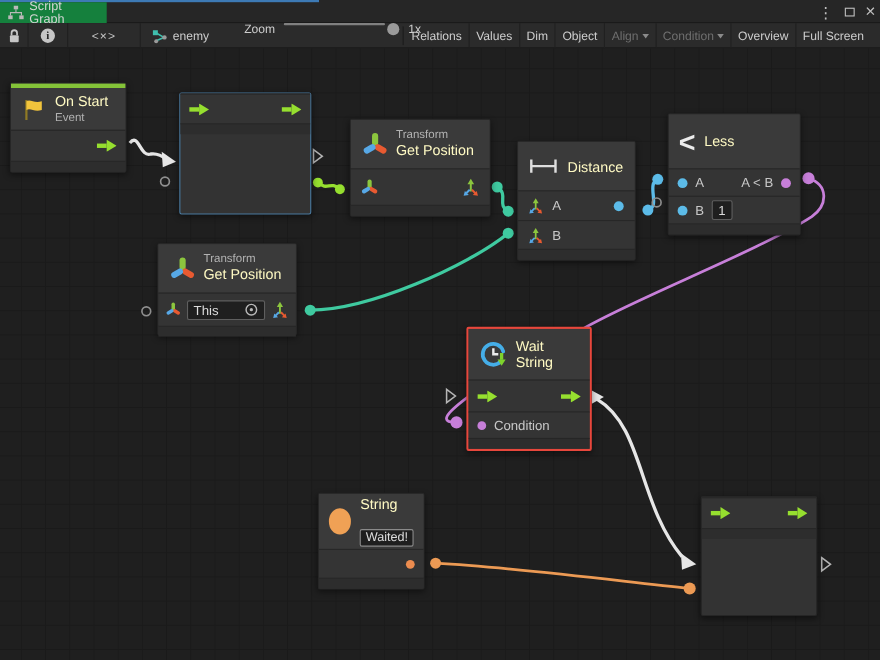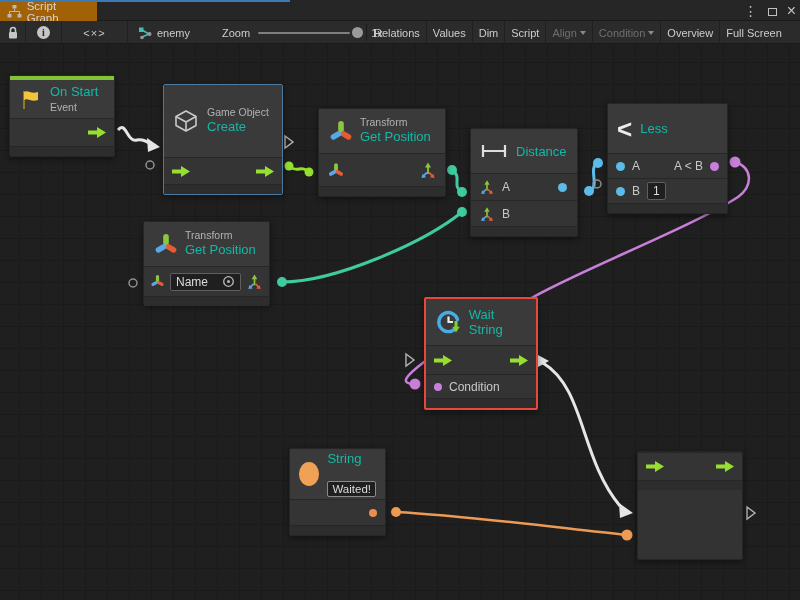--- a/index.html
+++ b/index.html
@@ -7,21 +7,21 @@
     --orange:#ec9a54; --white-wire:#e6e6e6; --sel-red:#e8473c; --sel-blue:#4a7aa0;
     --event-green:#84c338;
   }
   *{margin:0;padding:0;box-sizing:border-box}
   html,body{width:800px;height:600px;overflow:hidden}
   body{background:#1f1f1f;font-family:"Liberation Sans","DejaVu Sans",sans-serif;position:relative;color:#ddd}
 
   
   .titlebar{position:absolute;left:0;top:0;width:800px;height:21px;background:#262626;border-bottom:1px solid #1a1a1a}
   .tab-accent{position:absolute;left:0;top:0;width:290px;height:2px;background:#3d7ab5}
-  .tab{position:absolute;left:0;top:2px;width:97px;height:19px;background:#a16207;display:flex;align-items:center;gap:5px;padding:0 7px;font-size:11.5px;color:#d6d6d6}
+  .tab{position:absolute;left:0;top:2px;width:97px;height:19px;background:#15803d;display:flex;align-items:center;gap:5px;padding:0 7px;font-size:11.5px;color:#d6d6d6}
   .win-controls{position:absolute;right:4px;top:2px;height:18px;display:flex;align-items:center;gap:10px;color:#c0c0c0}
   .win-controls .glyph{font-size:14px;line-height:14px;cursor:default}
   .sq{display:inline-block;width:9px;height:8px;border:1.4px solid #c0c0c0}
 
   .toolbar{position:absolute;left:0;top:21px;width:800px;height:23px;background:#2b2b2b;border-bottom:1px solid #191919;font-size:11px;color:#cdcdcd}
   .tool-cell{position:absolute;top:0;height:23px;display:flex;align-items:center;justify-content:center;border-right:1px solid #202020}
   .right-group{position:absolute;left:368px;top:0;width:432px;height:23px;display:flex}
   .tbtn{flex:0 1 auto;display:flex;align-items:center;gap:3px;padding:0 6px;height:23px;border-right:1px solid #202020;white-space:nowrap;font-size:11px}
   .tbtn:last-child{border-right:none}
   .tbtn.disabled{color:#6f6f6f}
@@ -37,21 +37,21 @@
   svg.wires{position:absolute;left:0;top:0;width:800px;height:600px;z-index:5;pointer-events:none}
 
   .node{position:absolute;z-index:10;background:#333;border:1px solid #262626;border-radius:2px;
     box-shadow:0 2px 6px rgba(0,0,0,.45);display:flex;flex-direction:column}
   .node.sel-blue{border:1px solid var(--sel-blue)}
   .node.sel-red{border:2px solid var(--sel-red)}
   .accent{height:4px;flex:0 0 4px}
   .hdr{background:#3a3a3a;display:flex;align-items:center;gap:8px;padding:0 9px;flex:1 0 auto}
   .tcol{display:flex;flex-direction:column;justify-content:center;line-height:1.25}
   .cat{font-size:10.5px;color:#b2b2b2}
-  .title{font-size:13px;color:#14b8a6}
+  .title{font-size:13px;color:#fef9c3}
   .row{background:#343434;border-top:1px solid #272727;display:flex;align-items:center;gap:7px;padding:0 8px;position:relative}
   .ftr{background:#2d2d2d;border-top:1px solid #262626;flex:0 0 10px}
   .plabel{font-size:12px;color:#c8c8c8}
   .dot{border-radius:50%;display:inline-block;flex:0 0 auto}
   .d8{width:8px;height:8px}.d9{width:9px;height:9px}
   .field{background:#1f1f1f;border:1px solid #5f5f5f;border-radius:2px;color:#dcdcdc;font-size:12px;padding:1px 5px;display:flex;align-items:center;gap:4px}
   .field.bright{border-color:#8a8a8a}
   .lt{font-size:26px;font-weight:bold;color:#ececec;line-height:1}
   .spacer{flex:1 1 auto}
   .orange-ball{width:24px;height:24px;border-radius:50%;background:#f0a155}
@@ -94,39 +94,39 @@
   </div>
   <div style="position:absolute;left:138px;top:0;height:23px;display:flex;align-items:center;gap:5px">
     <svg width="14" height="14">
       <path d="M4 4 L11 8 M4 11 L11 8" stroke="#3fbfae" stroke-width="1.5" fill="none"></path>
       <rect x="1" y="1.5" width="4.5" height="4.5" fill="#3fbfae"></rect>
       <circle cx="11.5" cy="8" r="2" fill="#9a9a9a"></circle>
         <circle cx="4" cy="11.5" r="1.8" fill="#9a9a9a"></circle>
     </svg>
     <span>enemy</span>
   </div>
-  <div style="position:absolute;left:222px;top:0;height:23px;display:flex;align-items:center;gap:8px">
+  <div style="position:absolute;left:222px;top:0;height:23px;display:flex;gap:8px">
     <span>Zoom</span>
     <div class="zoom-track"></div>
     <div class="zoom-handle"></div>
     <span>1x</span>
   </div>
   <div style="position:absolute;left:366px;top:3px;width:1px;height:17px;background:#1c1c1c"></div>
   <div class="right-group">
     <div class="tbtn">
         <span>Relations</span>
       </div>
     <div class="tbtn">
         <span>Values</span>
       </div>
     <div class="tbtn">
         <span>Dim</span>
       </div>
     <div class="tbtn">
-        <span>Script</span>
+        <span>Object</span>
       </div>
     <div class="tbtn disabled">
         <span>Align</span>
         <span class="caret"></span>
       </div>
     <div class="tbtn disabled">
         <span>Condition</span>
         <span class="caret"></span>
       </div>
     <div class="tbtn">
@@ -196,30 +196,20 @@
   <div class="row" style="flex:0 0 28px;justify-content:flex-end">
     <svg width="18" height="11">
         <rect x="0" y="3.5" width="9" height="4" fill="#96df2f"></rect>
         <polygon points="9,0 18,5.5 9,11" fill="#96df2f"></polygon>
       </svg>
   </div>
   <div class="ftr"></div>
 </div>
 
 <div class="node sel-blue" style="left:163px;top:84px;width:120px;height:111px">
-  <div class="hdr" style="flex-basis:45px">
-    <svg width="26" height="26" viewBox="0 0 26 26" fill="none" stroke="#c9c9c9" stroke-width="1.6" stroke-linejoin="round">
-      <path d="M13 3 L23 8.5 V17.5 L13 23 L3 17.5 V8.5 Z"></path>
-        <path d="M3 8.5 L13 14 L23 8.5 M13 14 V23"></path>
-    </svg>
-    <div class="tcol">
-      <span class="cat">Game Object</span>
-      <span class="title">Create</span>
-    </div>
-  </div>
   <div class="row" style="flex:0 0 27px;justify-content:space-between">
     <svg width="18" height="11">
         <rect x="0" y="3.5" width="9" height="4" fill="#96df2f"></rect>
         <polygon points="9,0 18,5.5 9,11" fill="#96df2f"></polygon>
       </svg>
     <svg width="18" height="11">
         <rect x="0" y="3.5" width="9" height="4" fill="#96df2f"></rect>
         <polygon points="9,0 18,5.5 9,11" fill="#96df2f"></polygon>
       </svg>
   </div>
@@ -321,21 +311,21 @@
       <span class="title">Get Position</span>
     </div>
   </div>
   <div class="row" style="flex:0 0 30px;gap:5px;padding:0 6px">
     <svg width="15" height="15" viewBox="0 0 18 18">
       <rect x="7.1" y="1.2" width="3.8" height="8.4" rx="1.9" fill="#8cc63e"></rect>
       <rect x="7.1" y="1.2" width="3.8" height="8.4" rx="1.9" fill="#e85a31" transform="rotate(120 9 9.4)"></rect>
       <rect x="7.1" y="1.2" width="3.8" height="8.4" rx="1.9" fill="#57a8e6" transform="rotate(240 9 9.4)"></rect>
     </svg>
     <span class="field" style="flex:1 1 auto;justify-content:space-between">
-      <span>Name</span>
+      <span>This</span>
       <svg width="13" height="13">
         <circle cx="6.5" cy="6.5" r="4.8" stroke="#b9b9b9" fill="none" stroke-width="1.3"></circle>
           <circle cx="6.5" cy="6.5" r="1.5" fill="#b9b9b9"></circle>
       </svg>
     </span>
     <svg width="17" height="17" viewBox="0 0 18 18">
       <path d="M9 13 V6" stroke="#8cc63e" stroke-width="1.8"></path>
         <polygon points="9,1.5 6,6.5 12,6.5" fill="#8cc63e"></polygon>
       <path d="M8 11.5 L4.8 14.7" stroke="#57a8e6" stroke-width="1.8"></path>
         <polygon points="2.5,17 3.6,12.7 7.2,16.3" fill="#57a8e6"></polygon>

